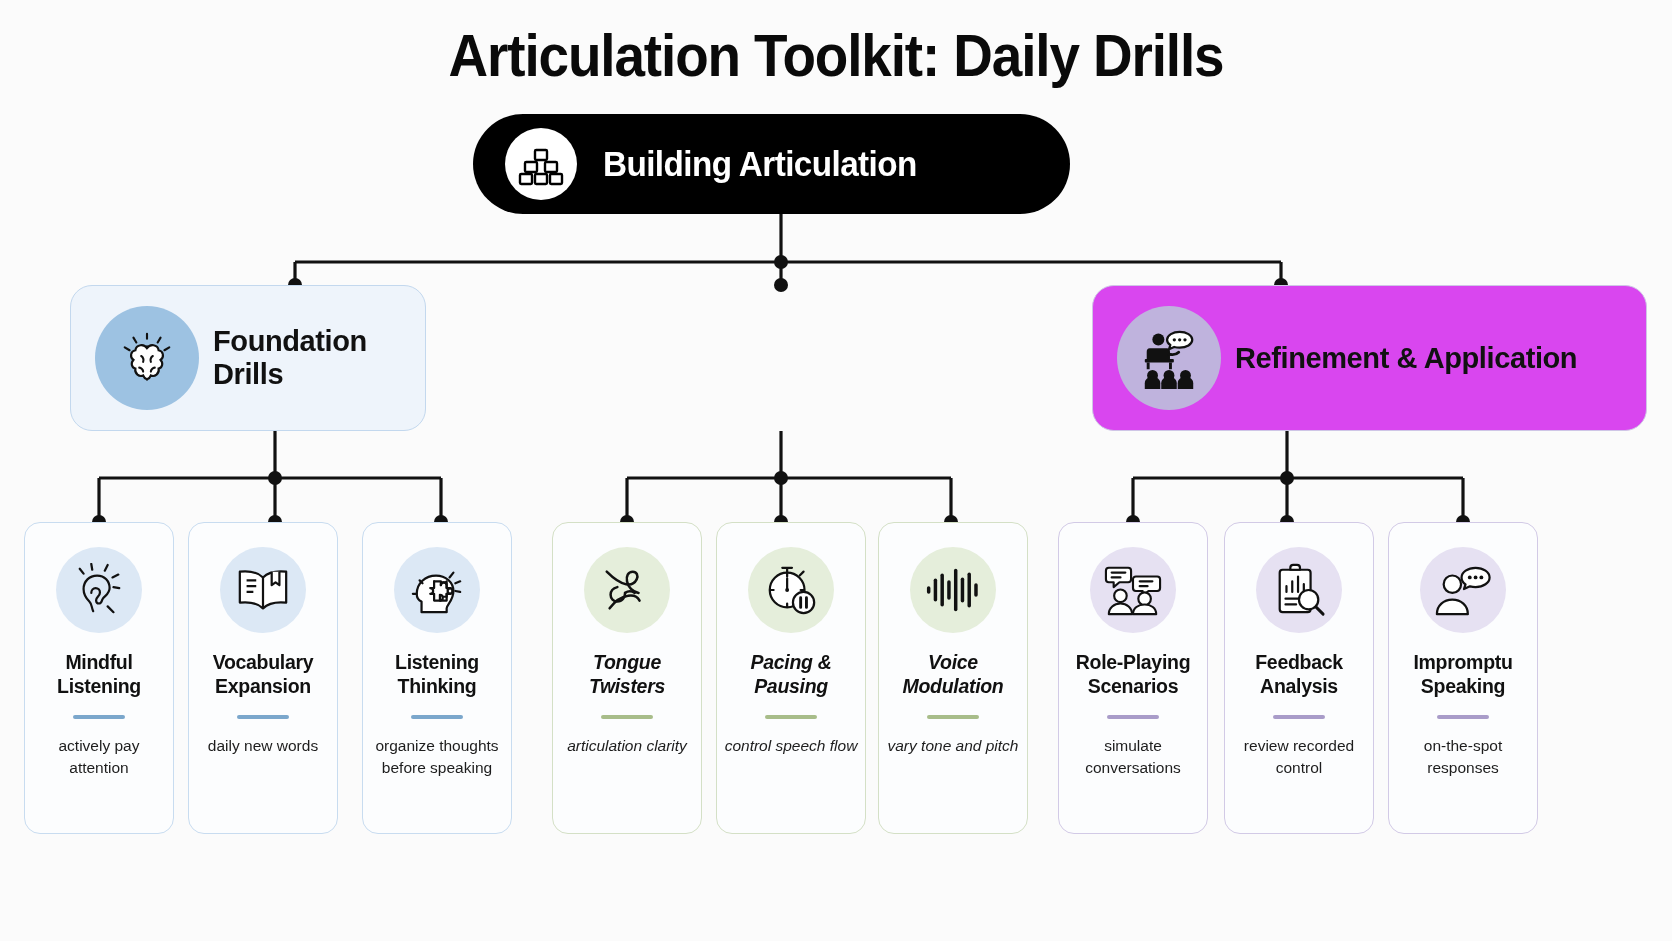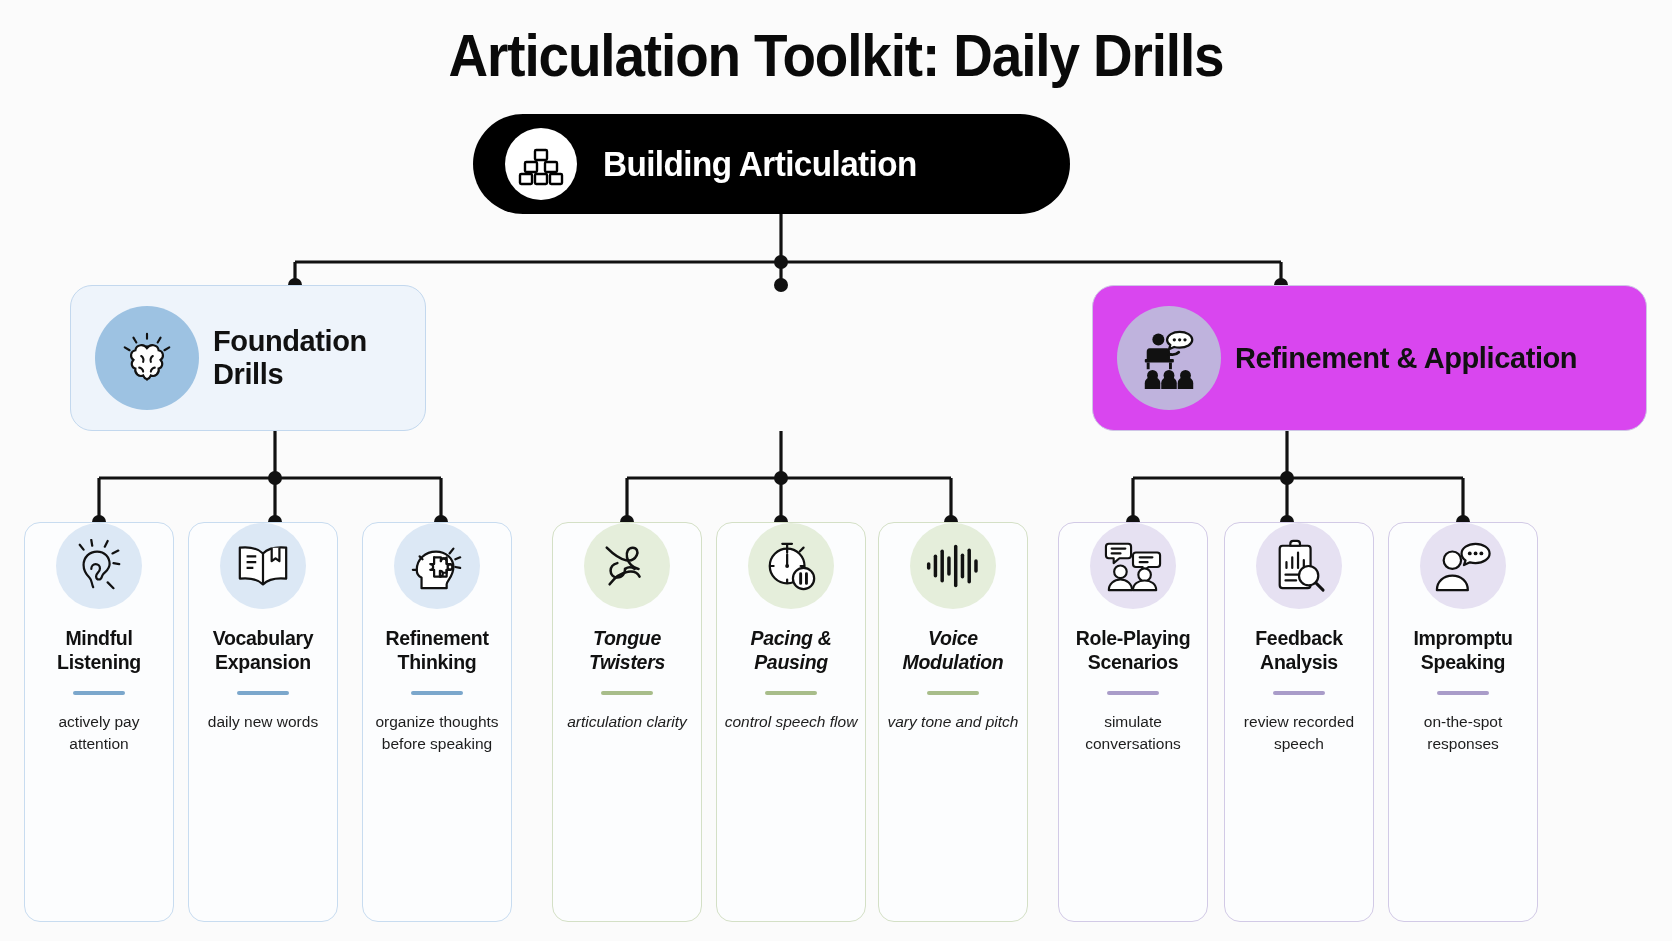--- a/index.html
+++ b/index.html
@@ -57,23 +57,24 @@
   }
   .cat.c-blue   { left: 70px;   width: 356px; background: #eef4fb; border-color: #c3d8ee; }
   .cat.c-green  { left: 568px;  width: 444px; background: #f2f7ec; border-color: #cfdec0; }
   .cat.c-purple { left: 1076px; width: 555px; background: #d946ef; border-color: #cfc6e6; margin-left: 16px; }
   .cat.c-blue   .cat-circle { background: #9dc2e2; }
   .cat.c-green  .cat-circle { background: #cfdfb4; }
   .cat.c-purple .cat-circle { background: #bfb3dd; }
 
   
   .leaf {
-    position: absolute; top: 522px; width: 150px; height: 400px;
+    position: absolute; top: 522px; width: 150px; height: 312px;
     border-radius: 16px; border: 1.3px solid; background: #fcfdfe;
     display: flex; flex-direction: column; align-items: center;
+    padding-top: 24px;
   }
   .leaf-circle {
     width: 86px; height: 86px; border-radius: 50%;
     display: flex; align-items: center; justify-content: center; flex: none;
   }
   .leaf-title {
     margin-top: 18px; font-size: 19.5px; font-weight: 700; color: #111;
     text-align: center; line-height: 1.22; letter-spacing: -0.3px;
     width: 142px;
   }
@@ -232,21 +233,21 @@
     <div class="leaf-circle">
       <svg width="56" height="54" viewBox="0 0 58 54" fill="none" stroke="#111" stroke-width="2.3" stroke-linejoin="round" stroke-linecap="round">
         <path d="M13 46v-7c-3-1-5-4-5-8 0-11 9-19 20-19 10 0 18 7 18 16 0 10-7 14-7 18v4H13z" fill="#fff"></path>
         <path d="M8 31H4M14 20l-3-3"></path>
         <path d="M42 14l4-5M48 20l5-2M48 28l5 1"></path>
         <path d="M26 18h7v4c0-1.6 1.3-3 3-3s3 1.4 3 3v-4h0v7h4c-1.6 0-3 1.3-3 3s1.4 3 3 3h-4v7h-7c1.6 0 3-1.3 3-3s-1.4-3-3-3v6" fill="none"></path>
         <path d="M26 18v7h-4c1.6 0 3 1.3 3 3s-1.4 3-3 3h4v7h7"></path>
         <path d="M33 22a3 3 0 016 0v3h3a3 3 0 010 6h-3v3h-3" fill="none"></path>
       </svg>
     </div>
-    <div class="leaf-title">Refinement Thinking</div>
+    <div class="leaf-title">Listening Thinking</div>
     <div class="leaf-rule"></div>
     <div class="leaf-desc">organize thoughts before speaking</div>
   </div>
 
   <div class="leaf g-green" style="left:552px">
     <div class="leaf-circle">
       <svg width="56" height="54" viewBox="0 0 58 54" fill="none" stroke="#111" stroke-width="2.6" stroke-linecap="round" stroke-linejoin="round">
         <path d="M8 8c8 8 14 12 20 13 5 1 9-1 11-5 2-4 0-8-4-8-5 0-7 5-6 10 1 6 6 11 12 12"></path>
         <path d="M11 46c6-8 12-12 19-13 6-1 10 1 12 5"></path>
         <path d="M19 24c-4 1-7 4-7 8s3 7 7 7c5 0 8-4 8-9"></path>
@@ -318,21 +319,21 @@
         <path d="M11 7h26c1.7 0 3 1.3 3 3v38c0 1.7-1.3 3-3 3H11c-1.7 0-3-1.3-3-3V10c0-1.7 1.3-3 3-3z" fill="#fff"></path>
         <path d="M19 7V5c0-1.7 1.3-3 3-3h4c1.7 0 3 1.3 3 3v2z" fill="#fff"></path>
         <path d="M15 30v-6M21 30v-11M27 30v-16M33 30v-8" stroke-linecap="round"></path>
         <path d="M14 37h18M14 43h11" stroke-linecap="round"></path>
         <circle cx="38" cy="38" r="10" fill="#fff"></circle>
         <path d="M45.5 45.5L53 53" stroke-width="3" stroke-linecap="round"></path>
       </svg>
     </div>
     <div class="leaf-title">Feedback Analysis</div>
     <div class="leaf-rule"></div>
-    <div class="leaf-desc">review recorded speech</div>
+    <div class="leaf-desc">review recorded control</div>
   </div>
 
   <div class="leaf g-purple" style="left:1388px">
     <div class="leaf-circle">
       <svg width="58" height="54" viewBox="0 0 60 54" fill="none" stroke="#111" stroke-width="2.3" stroke-linejoin="round">
         <path d="M43 4c8 0 14.5 4.5 14.5 10S51 24 43 24c-2 0-4-.3-5.8-.8L31 26l1.6-4.8C30 19.4 28.5 17 28.5 14 28.5 8.5 35 4 43 4z" fill="#fff"></path>
         <circle cx="37" cy="14" r="2" fill="#111" stroke="none"></circle>
         <circle cx="43" cy="14" r="2" fill="#111" stroke="none"></circle>
         <circle cx="49" cy="14" r="2" fill="#111" stroke="none"></circle>
         <circle cx="19" cy="21" r="9" fill="#fff"></circle>

